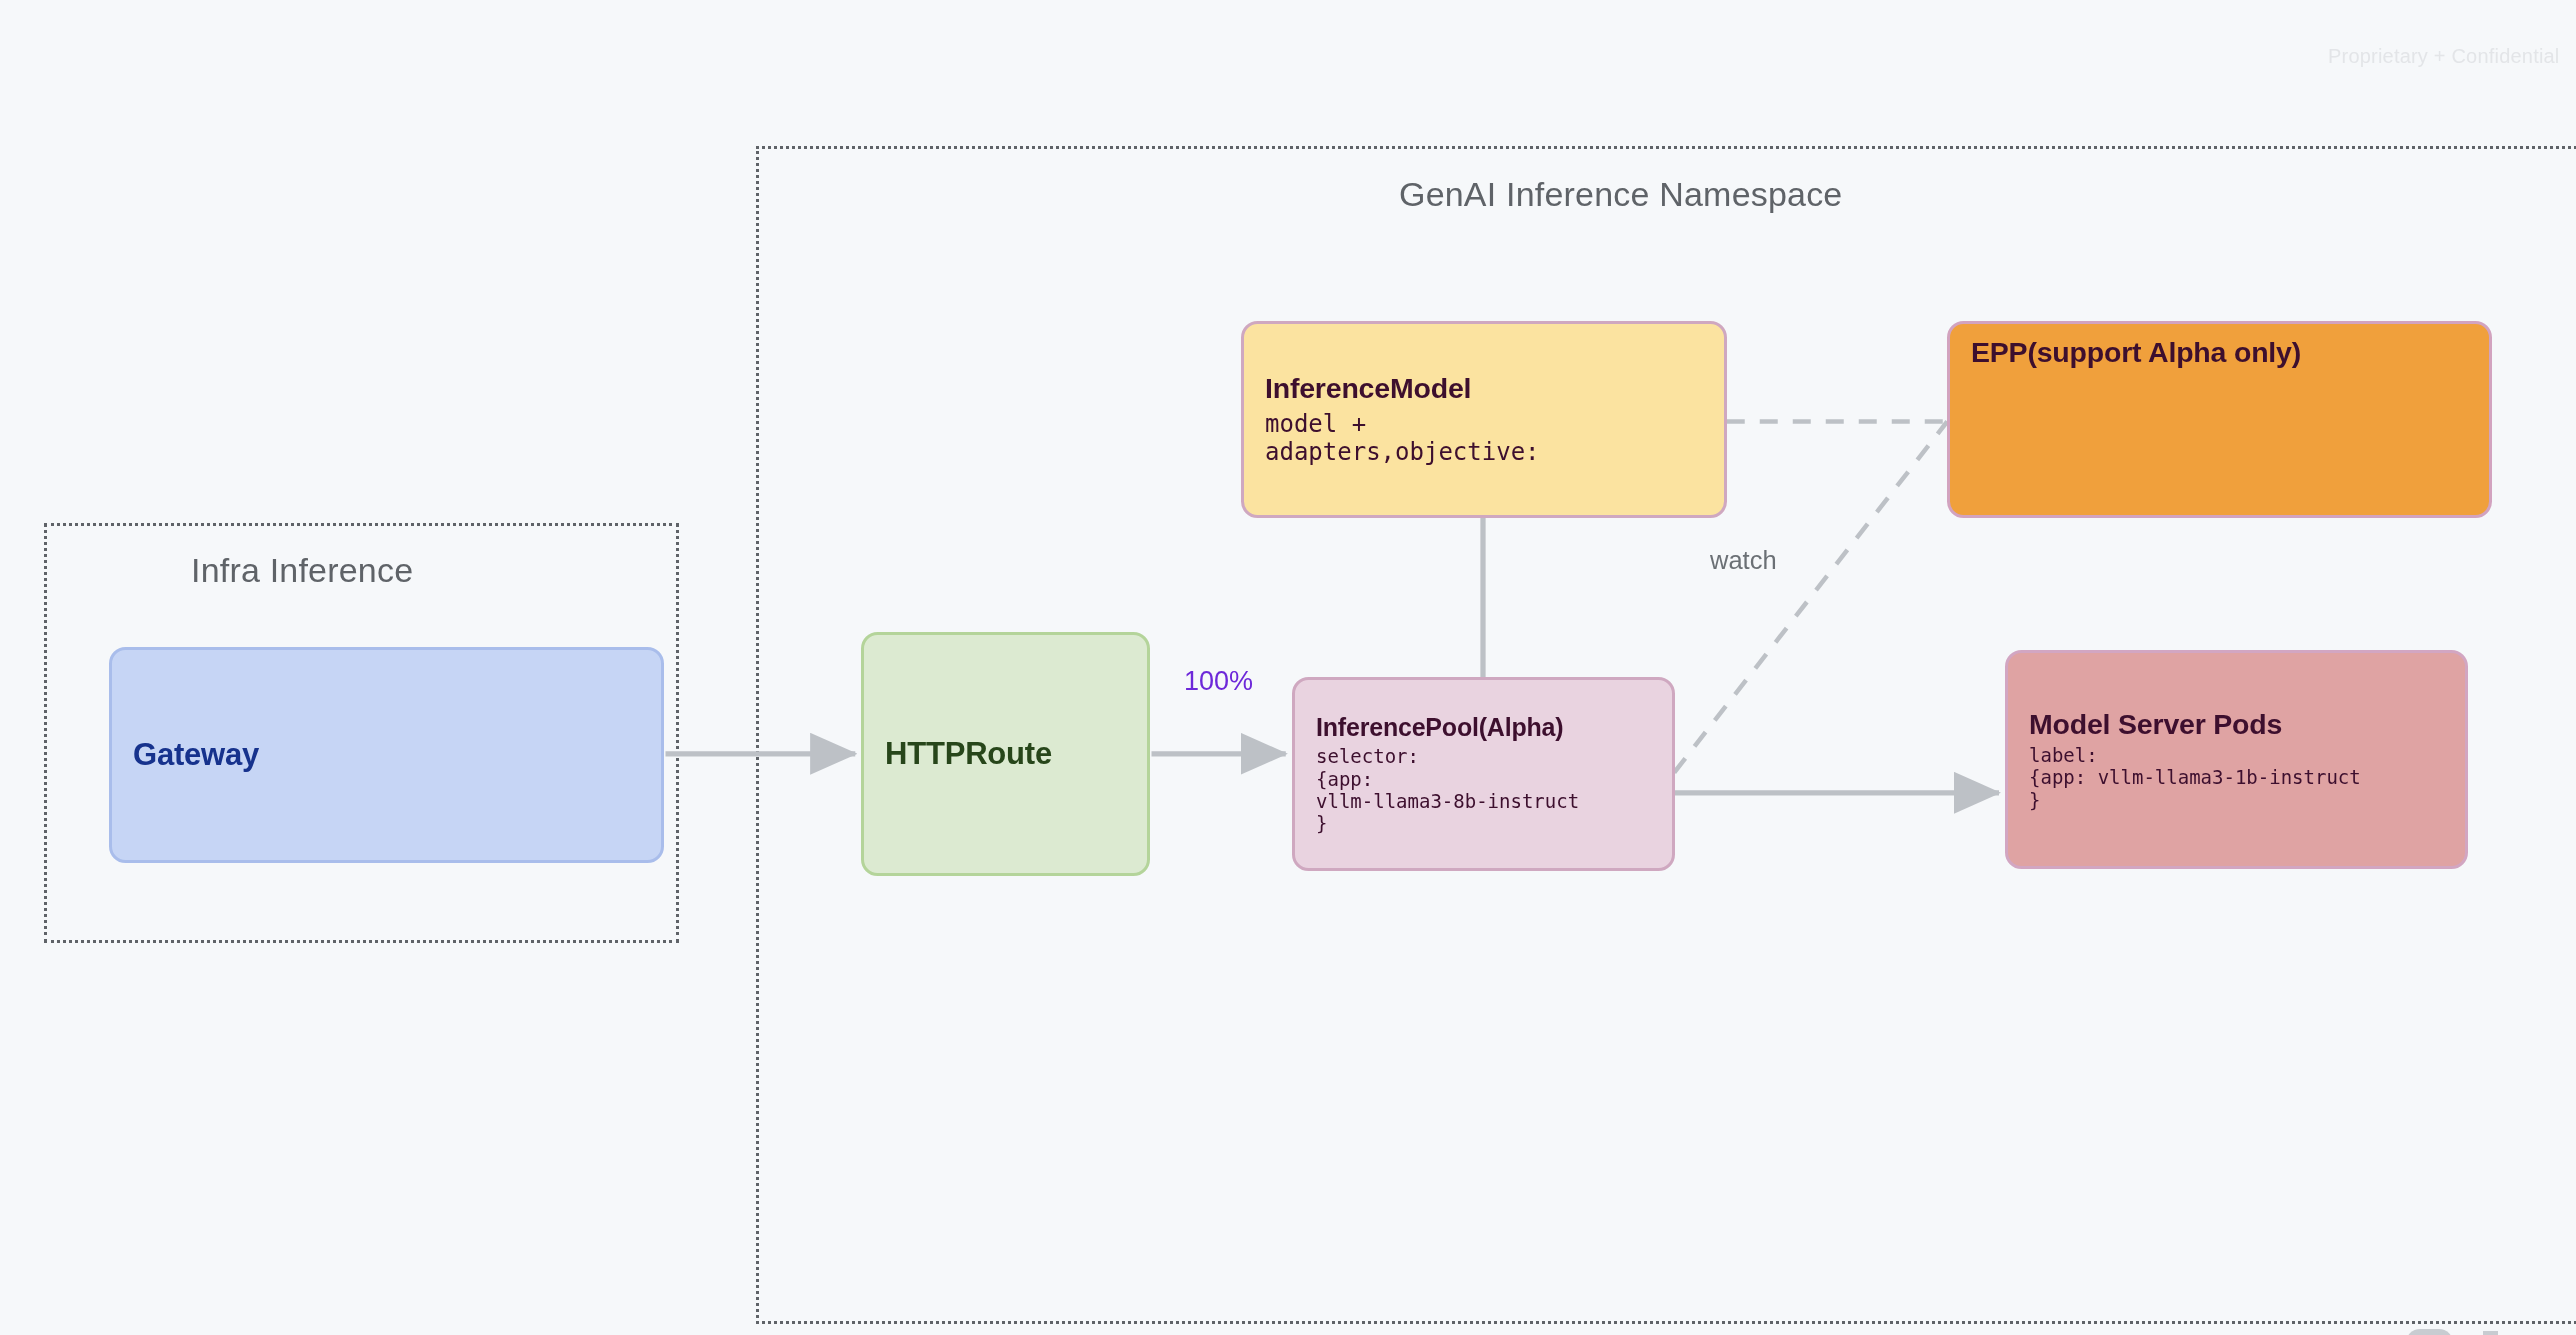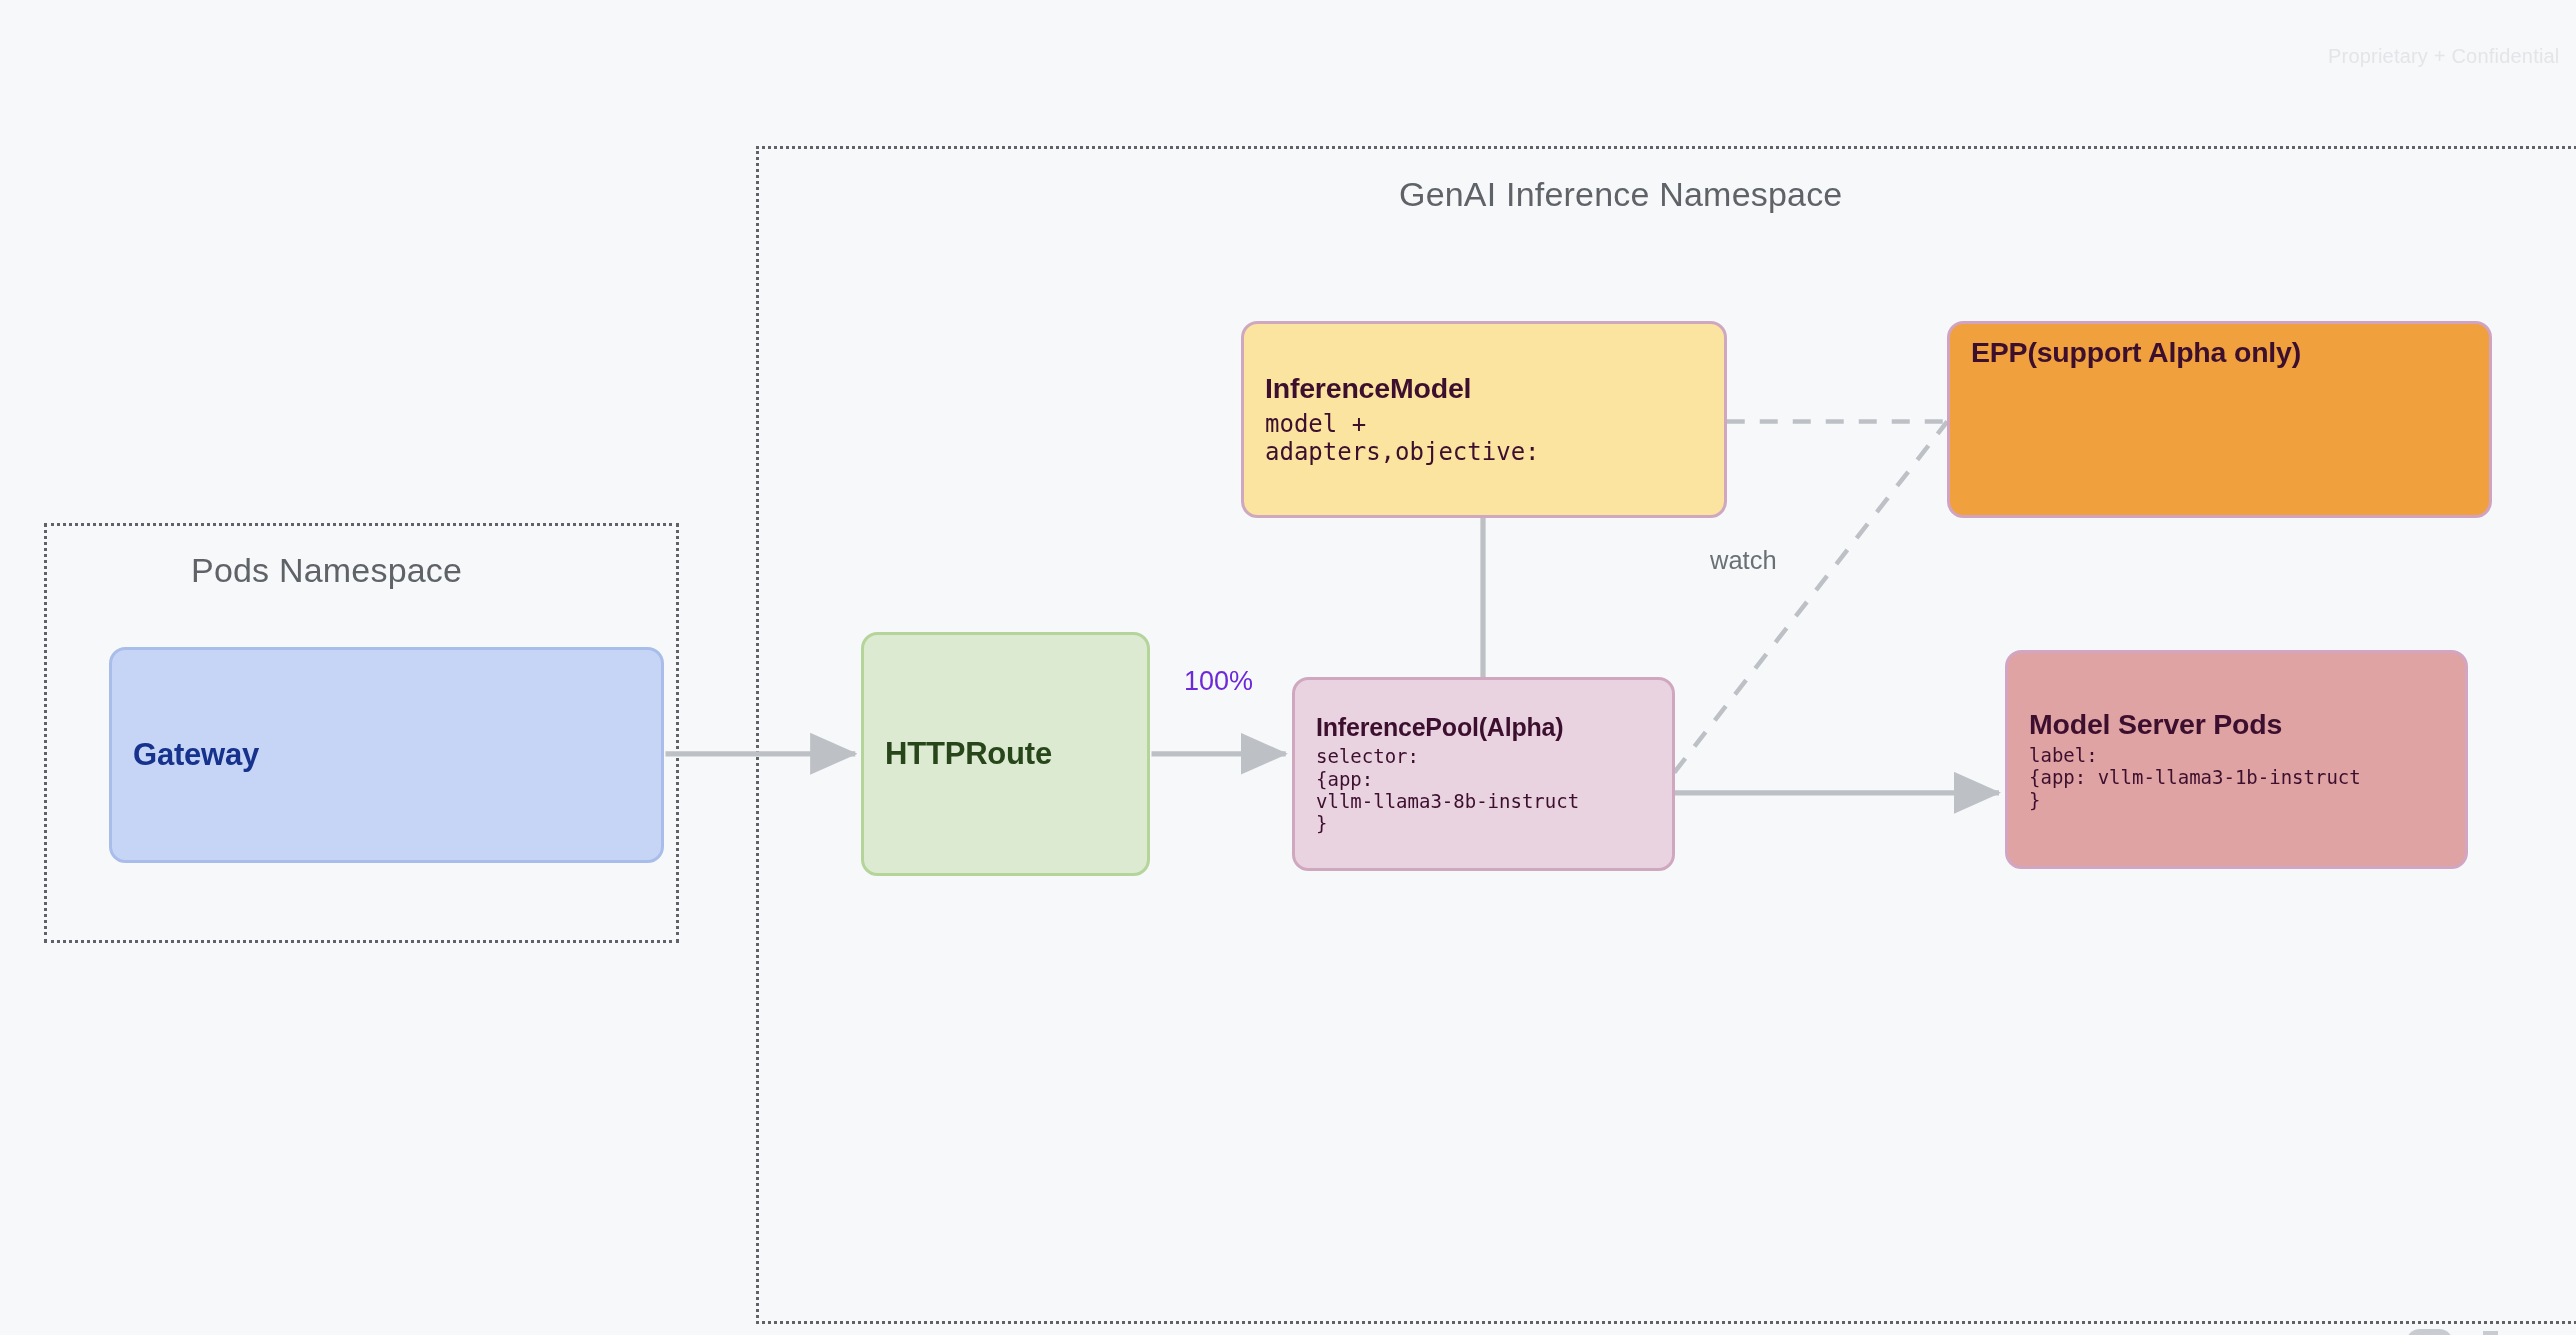--- a/index.html
+++ b/index.html
@@ -156,21 +156,21 @@
   }
 </style>
 </head>
 <body>
 
 <div id="canvas">
 
   <div class="confidential">Proprietary + Confidential</div>
 
   <div class="ns" id="ns-infra"></div>
-  <div class="ns-title" id="ns-infra-title">Pods Namespace</div>
+  <div class="ns-title" id="ns-infra-title">Infra Inference</div>
 
   <div class="ns" id="ns-genai"></div>
   <div class="ns-title" id="ns-genai-title">GenAI Inference Namespace</div>
 
   <svg id="edges" viewBox="0 0 3434 1780" xmlns="http://www.w3.org/2000/svg">
     <defs>
       <marker id="arrowhead" markerWidth="9" markerHeight="8" refX="8.6" refY="4" orient="auto" markerUnits="strokeWidth">
         <path d="M0,0 L9,4 L0,8 z" fill="#bdc1c6"></path>
       </marker>
     </defs>

